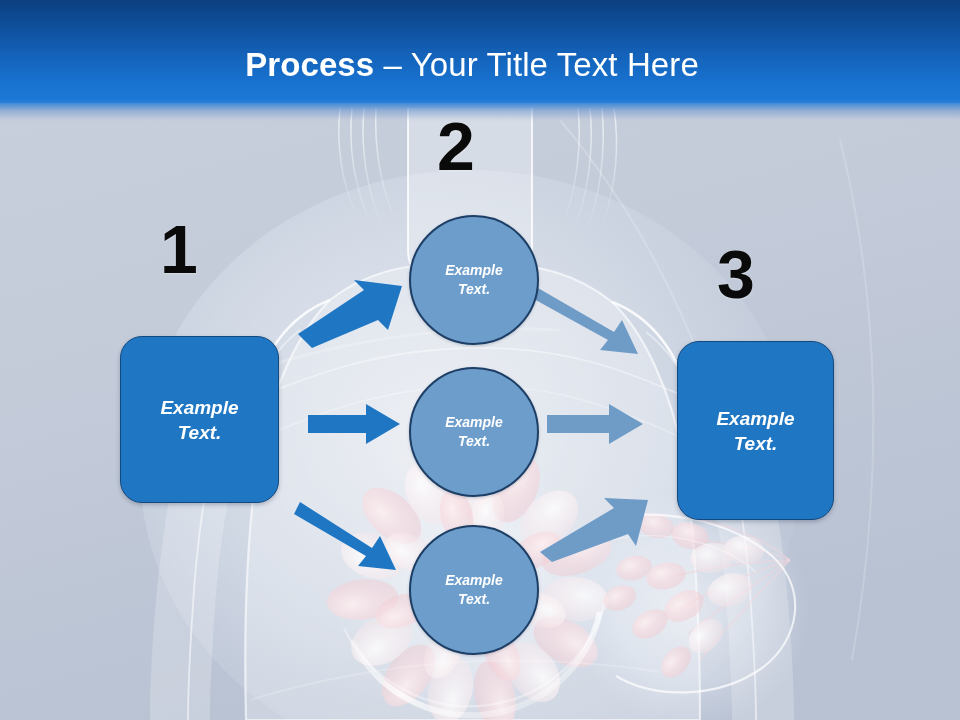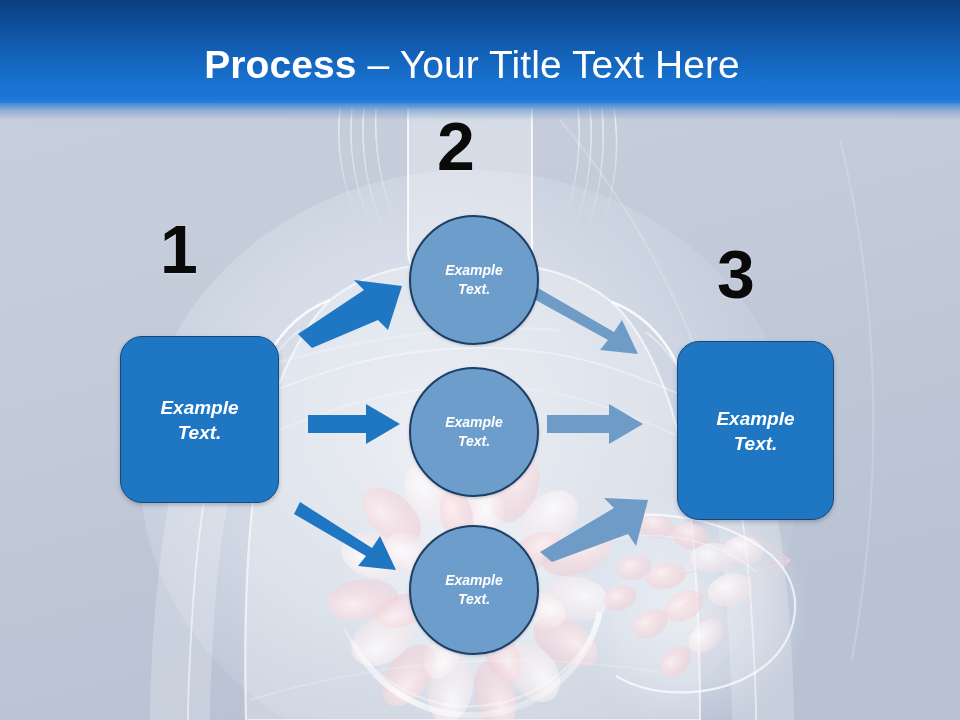--- a/index.html
+++ b/index.html
@@ -50,21 +50,21 @@
         rgba(197,204,218,0) 100%);
     z-index: 5;
   }
   #title-text {
     position: absolute;
     left: 0;
     top: 46px;
     width: 944px;
     text-align: center;
     color: #ffffff;
-    font-size: 39px;
+    font-size: 33px;
     line-height: 38px;
     letter-spacing: 0.1px;
     z-index: 6;
     white-space: nowrap;
   }
   #title-text .t-bold { font-weight: bold; }
   #title-text .t-light { font-weight: normal; }
 
   
   .step-num {

